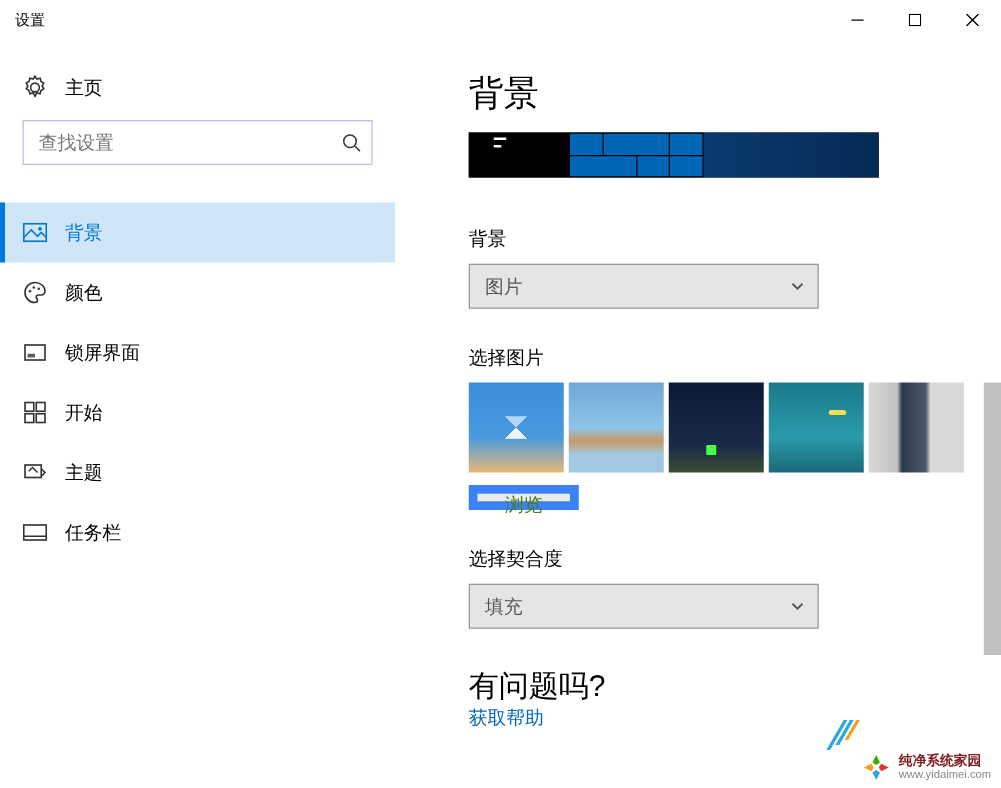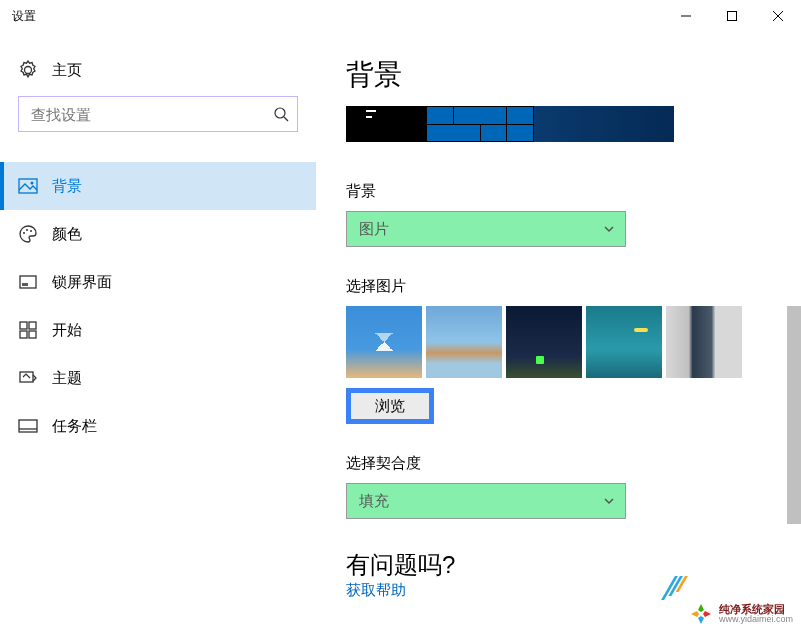--- a/index.html
+++ b/index.html
@@ -4,21 +4,21 @@
 <style>
 * { margin: 0; padding: 0; box-sizing: border-box; font-family: "Microsoft YaHei", "Segoe UI", sans-serif; }
 body { width: 801px; height: 630px; background: #fff; overflow: hidden; position: relative; }
 
 .titlebar { height: 32px; display: flex; align-items: center; justify-content: space-between; padding-left: 12px; }
 .titlebar-title { font-size: 12px; color: #000; }
 .titlebar-controls { display: flex; height: 100%; }
 .tb-btn { width: 46px; height: 32px; display: flex; align-items: center; justify-content: center; cursor: pointer; }
 .tb-btn svg { width: 10px; height: 10px; }
 
-.content { display: flex; height: calc(100% - 32px); }
+.content { display: flex; height: calc(100% - 32px); gap: 29px; }
 
 .sidebar { width: 316px; padding: 24px 0 0 0; }
 .home-row { display: flex; align-items: center; padding: 4px 18px 16px 18px; gap: 14px; cursor: pointer; }
 .home-row .icon { width: 20px; height: 20px; color: #333; }
 .home-row .label { font-size: 15px; color: #000; }
 
 .search-box { margin: 0 18px 30px 18px; border: 1px solid #c4b5fd; height: 36px; display: flex; align-items: center; padding: 0 8px 0 12px; }
 .search-box input { flex: 1; border: none; outline: none; font-size: 15px; color: #666; background: transparent; }
 .search-box .search-icon { width: 16px; height: 16px; color: #333; }
 
@@ -35,35 +35,35 @@
 .preview { width: 328px; height: 36px; background: #000; display: flex; margin-bottom: 40px; }
 .preview .left { width: 80px; height: 100%; background: #000; position: relative; }
 .preview .left::before { content:""; position:absolute; left:20px; top:4px; width:10px; height:2px; background:#fff; }
 .preview .left::after { content:""; position:absolute; left:20px; top:10px; width:6px; height:2px; background:#fff; }
 .preview .tiles { width: 108px; height: 100%; display: grid; grid-template-columns: repeat(4, 1fr); grid-template-rows: repeat(2, 1fr); gap: 1px; background:#000; padding:1px; }
 .preview .tile { background: #0067b8; }
 .preview .tile.wide { grid-column: span 2; }
 .preview .right { flex: 1; background: linear-gradient(to right, #0a3a6e, #052a55); }
 
 .field-label { font-size: 15px; color: #000; margin-bottom: 10px; }
-.dropdown { width: 280px; height: 36px; border: 1px solid #999; background: #86efac; display: flex; align-items: center; justify-content: space-between; padding: 0 10px 0 12px; font-size: 15px; color: #555; cursor: pointer; margin-bottom: 30px; }
+.dropdown { width: 280px; height: 36px; border: 1px solid #999; background: #e5e5e5; display: flex; align-items: center; justify-content: space-between; padding: 0 10px 0 12px; font-size: 15px; color: #555; cursor: pointer; margin-bottom: 30px; }
 .dropdown .chev { color: #555; }
 
 .thumbs { display: flex; gap: 4px; margin-bottom: 10px; }
 .thumb { width: 76px; height: 72px; cursor: pointer; }
 .t1 { background: linear-gradient(to bottom, #3b8ed8 0%, #4799e0 60%, #e8b878 100%); position:relative; }
 .t1::after{content:"";position:absolute;left:50%;top:50%;width:18px;height:18px;transform:translate(-50%,-50%);background:conic-gradient(from 45deg, transparent 0 25%, rgba(255,255,255,0.9) 25% 50%, transparent 50% 75%, rgba(255,255,255,0.6) 75% 100%);}
 .t2 { background: linear-gradient(to bottom, #6fa8d8 0%, #8ec4e8 50%, #c89868 65%, #a0c8e0 80%); }
 .t3 { background: linear-gradient(to bottom, #0a1a35 0%, #1a2a48 70%, #3a5030 100%); position:relative;}
 .t3::after{content:"";position:absolute;left:30px;bottom:14px;width:8px;height:8px;background:#4aff4a;border-radius:1px;}
 .t4 { background: linear-gradient(to bottom, #1a7a8a 0%, #2a9aaa 60%, #1a6a7a 100%); position:relative;}
 .t4::after{content:"";position:absolute;right:14px;top:22px;width:14px;height:4px;background:#f5e050;border-radius:2px;}
 .t5 { background: linear-gradient(to right, #d8d8d8 0%, #c0c0c0 30%, #2a3a4a 35%, #4a5a6a 60%, #d8d8d8 65%); }
 
-.browse-btn { width: 88px; height: 36px; border: 5px solid #3b82f6; background: #ebebeb; font-size: 15px; color: #000000; cursor: pointer; margin-bottom: 30px; }
+.browse-btn { width: 88px; height: 20px; border: 7px solid #3b82f6; background: #ebebeb; font-size: 15px; color: #4d7c0f; cursor: pointer; margin-bottom: 30px; }
 
 .help-heading { font-size: 24px; font-weight: 400; }
 .help-link { color: #0067c0; font-size: 15px; cursor: pointer; }
 
 .scrollbar { position: absolute; right: 0; top: 64px; width: 14px; height: 540px; }
 .scroll-thumb { position: absolute; right: 0; top: 210px; width: 14px; height: 218px; background: #c0c0c0; }
 
 .watermark { position: absolute; right: 8px; bottom: 4px; display:flex; align-items:center; gap:6px; }
 .wm-icon { width:24px; height:24px; }
 .wm-text { display:flex; flex-direction:column; line-height:1; }

